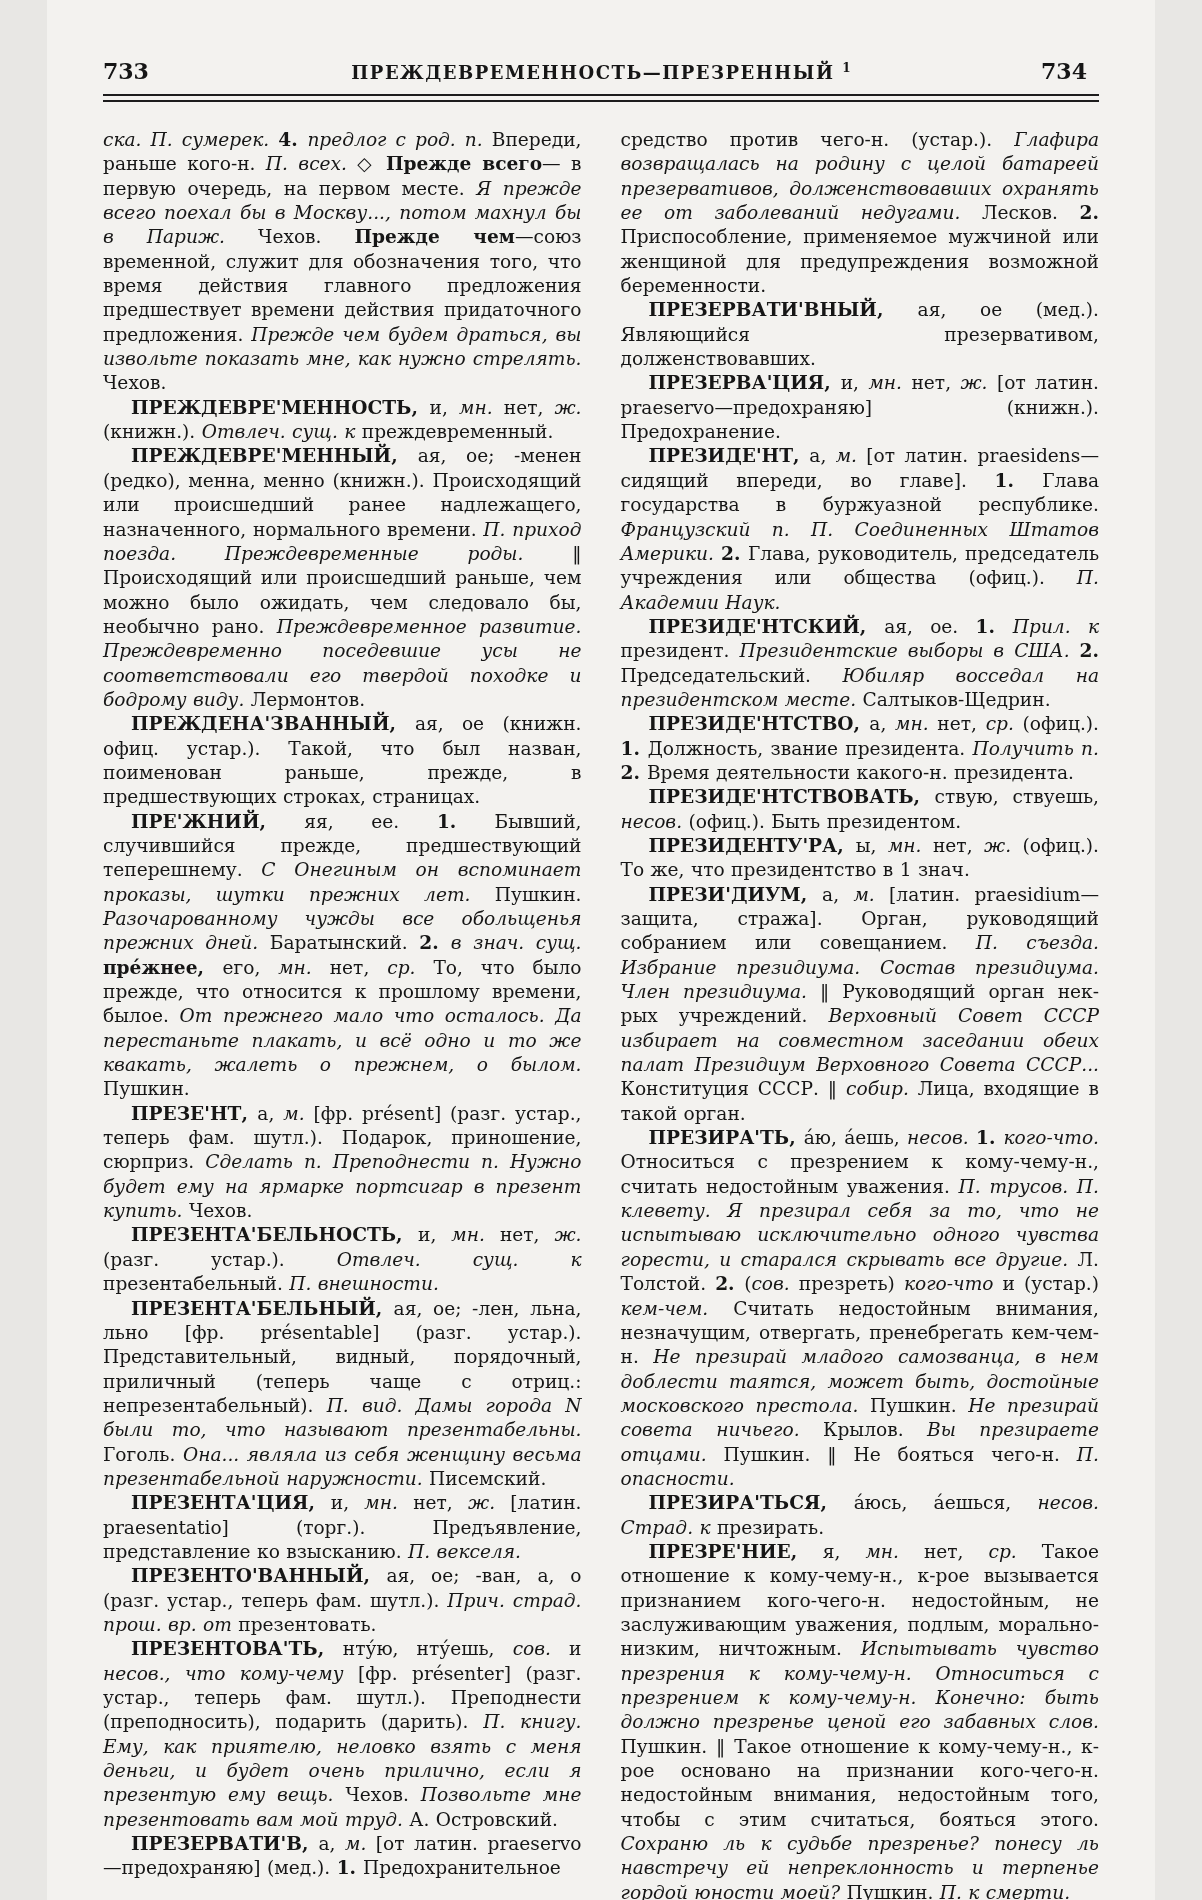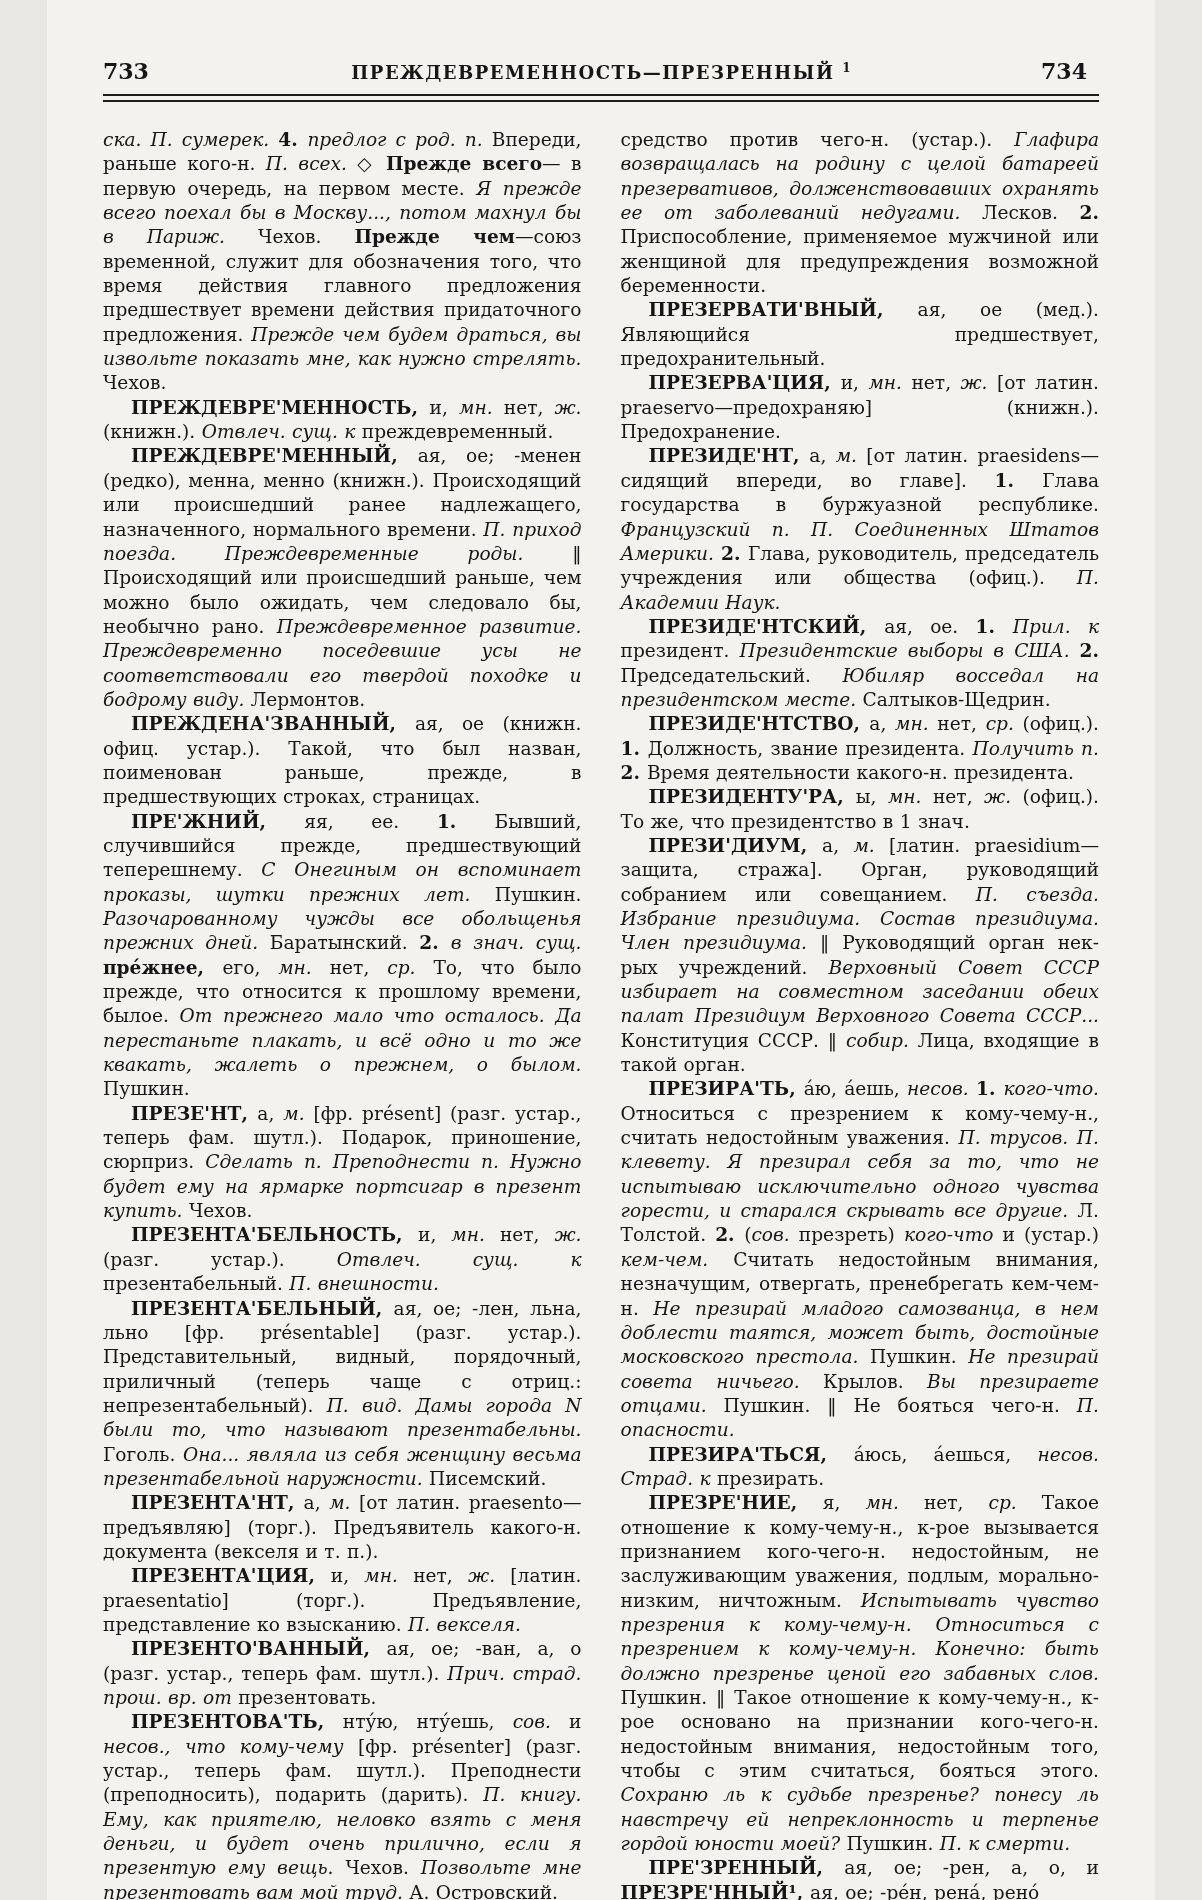--- a/index.html
+++ b/index.html
@@ -62,33 +62,33 @@
   <div class="columns">
     <div class="column">
         <p class="entry continuation"><span class="run-i">ска. П. сумерек. </span><span class="run-b">4. </span><span class="run-i">предлог с род. п. </span><span class="run-r">Впереди, раньше кого-н. </span><span class="run-i">П. всех. </span><span class="run-r">◇ </span><span class="run-b">Прежде всего</span><span class="run-r">— в первую очередь, на первом месте. </span><span class="run-i">Я прежде всего поехал бы в Москву..., потом махнул бы в Париж. </span><span class="run-r">Чехов. </span><span class="run-b">Прежде чем</span><span class="run-r">—союз временной, служит для обозначения того, что время действия главного предложения предшествует времени действия придаточного предложения. </span><span class="run-i">Прежде чем будем драться, вы извольте показать мне, как нужно стрелять. </span><span class="run-r">Чехов.</span></p>
         <p class="entry"><span class="run-b">ПРЕЖДЕВРЕ'МЕННОСТЬ, </span><span class="run-r">и, </span><span class="run-i">мн. </span><span class="run-r">нет, </span><span class="run-i">ж. </span><span class="run-r">(книжн.). </span><span class="run-i">Отвлеч. сущ. к </span><span class="run-r">преждевременный.</span></p>
         <p class="entry"><span class="run-b">ПРЕЖДЕВРЕ'МЕННЫЙ, </span><span class="run-r">ая, ое; -менен (редко), менна, менно (книжн.). Происходящий или происшедший ранее надлежащего, назначенного, нормального времени. </span><span class="run-i">П. приход поезда. Преждевременные роды. </span><span class="run-r">‖ Происходящий или происшедший раньше, чем можно было ожидать, чем следовало бы, необычно рано. </span><span class="run-i">Преждевременное развитие. Преждевременно поседевшие усы не соответствовали его твердой походке и бодрому виду. </span><span class="run-r">Лермонтов.</span></p>
         <p class="entry"><span class="run-b">ПРЕЖДЕНА'ЗВАННЫЙ, </span><span class="run-r">ая, ое (книжн. офиц. устар.). Такой, что был назван, поименован раньше, прежде, в предшествующих строках, страницах.</span></p>
         <p class="entry"><span class="run-b">ПРЕ'ЖНИЙ, </span><span class="run-r">яя, ее. </span><span class="run-b">1. </span><span class="run-r">Бывший, случившийся прежде, предшествующий теперешнему. </span><span class="run-i">С Онегиным он вспоминает проказы, шутки прежних лет. </span><span class="run-r">Пушкин. </span><span class="run-i">Разочарованному чужды все обольщенья прежних дней. </span><span class="run-r">Баратынский. </span><span class="run-b">2. </span><span class="run-i">в знач. сущ. </span><span class="run-b">пре́жнее, </span><span class="run-r">его, </span><span class="run-i">мн. </span><span class="run-r">нет, </span><span class="run-i">ср. </span><span class="run-r">То, что было прежде, что относится к прошлому времени, былое. </span><span class="run-i">От прежнего мало что осталось. Да перестаньте плакать, и всё одно и то же квакать, жалеть о прежнем, о былом. </span><span class="run-r">Пушкин.</span></p>
         <p class="entry"><span class="run-b">ПРЕЗЕ'НТ, </span><span class="run-r">а, </span><span class="run-i">м. </span><span class="run-r">[фр. présent] (разг. устар., теперь фам. шутл.). Подарок, приношение, сюрприз. </span><span class="run-i">Сделать п. Преподнести п. Нужно будет ему на ярмарке портсигар в презент купить. </span><span class="run-r">Чехов.</span></p>
         <p class="entry"><span class="run-b">ПРЕЗЕНТА'БЕЛЬНОСТЬ, </span><span class="run-r">и, </span><span class="run-i">мн. </span><span class="run-r">нет, </span><span class="run-i">ж. </span><span class="run-r">(разг. устар.). </span><span class="run-i">Отвлеч. сущ. к </span><span class="run-r">презентабельный. </span><span class="run-i">П. внешности.</span></p>
         <p class="entry"><span class="run-b">ПРЕЗЕНТА'БЕЛЬНЫЙ, </span><span class="run-r">ая, ое; -лен, льна, льно [фр. présentable] (разг. устар.). Представительный, видный, порядочный, приличный (теперь чаще с отриц.: непрезентабельный). </span><span class="run-i">П. вид. Дамы города N были то, что называют презентабельны. </span><span class="run-r">Гоголь. </span><span class="run-i">Она... являла из себя женщину весьма презентабельной наружности. </span><span class="run-r">Писемский.</span></p>
-        <p class="entry"><span class="run-b">ПРЕЗЕНТА'НТ, </span><span class="run-r">а, </span><span class="run-i">м. </span><span class="run-r">[от латин. praesento—предъявляю] (торг.). Предъявитель какого-н. документа (векселя и т. п.).</span></p>
         <p class="entry"><span class="run-b">ПРЕЗЕНТА'ЦИЯ, </span><span class="run-r">и, </span><span class="run-i">мн. </span><span class="run-r">нет, </span><span class="run-i">ж. </span><span class="run-r">[латин. praesentatio] (торг.). Предъявление, представление ко взысканию. </span><span class="run-i">П. векселя.</span></p>
         <p class="entry"><span class="run-b">ПРЕЗЕНТО'ВАННЫЙ, </span><span class="run-r">ая, ое; -ван, а, о (разг. устар., теперь фам. шутл.). </span><span class="run-i">Прич. страд. прош. вр. от </span><span class="run-r">презентовать.</span></p>
         <p class="entry"><span class="run-b">ПРЕЗЕНТОВА'ТЬ, </span><span class="run-r">нту́ю, нту́ешь, </span><span class="run-i">сов. </span><span class="run-r">и </span><span class="run-i">несов., что кому-чему </span><span class="run-r">[фр. présenter] (разг. устар., теперь фам. шутл.). Преподнести (преподносить), подарить (дарить). </span><span class="run-i">П. книгу. Ему, как приятелю, неловко взять с меня деньги, и будет очень прилично, если я презентую ему вещь. </span><span class="run-r">Чехов. </span><span class="run-i">Позвольте мне презентовать вам мой труд. </span><span class="run-r">А. Островский.</span></p>
         <p class="entry"><span class="run-b">ПРЕЗЕРВАТИ'В, </span><span class="run-r">а, </span><span class="run-i">м. </span><span class="run-r">[от латин. praeservo—предохраняю] (мед.). </span><span class="run-b">1. </span><span class="run-r">Предохранительное</span></p>
       </div>
     <div class="column">
         <p class="entry continuation"><span class="run-r">средство против чего-н. (устар.). </span><span class="run-i">Глафира возвращалась на родину с целой батареей презервативов, долженствовавших охранять ее от заболеваний недугами. </span><span class="run-r">Лесков. </span><span class="run-b">2. </span><span class="run-r">Приспособление, применяемое мужчиной или женщиной для предупреждения возможной беременности.</span></p>
-        <p class="entry"><span class="run-b">ПРЕЗЕРВАТИ'ВНЫЙ, </span><span class="run-r">ая, ое (мед.). Являющийся предшествует, предохранительный.</span></p>
+        <p class="entry"><span class="run-b">ПРЕЗЕРВАТИ'ВНЫЙ, </span><span class="run-r">ая, ое (мед.). Являющийся презервативом, долженствовавших.</span></p>
         <p class="entry"><span class="run-b">ПРЕЗЕРВА'ЦИЯ, </span><span class="run-r">и, </span><span class="run-i">мн. </span><span class="run-r">нет, </span><span class="run-i">ж. </span><span class="run-r">[от латин. praeservo—предохраняю] (книжн.). Предохранение.</span></p>
         <p class="entry"><span class="run-b">ПРЕЗИДЕ'НТ, </span><span class="run-r">а, </span><span class="run-i">м. </span><span class="run-r">[от латин. praesidens—сидящий впереди, во главе]. </span><span class="run-b">1. </span><span class="run-r">Глава государства в буржуазной республике. </span><span class="run-i">Французский п. П. Соединенных Штатов Америки. </span><span class="run-b">2. </span><span class="run-r">Глава, руководитель, председатель учреждения или общества (офиц.). </span><span class="run-i">П. Академии Наук.</span></p>
         <p class="entry"><span class="run-b">ПРЕЗИДЕ'НТСКИЙ, </span><span class="run-r">ая, ое. </span><span class="run-b">1. </span><span class="run-i">Прил. к </span><span class="run-r">президент. </span><span class="run-i">Президентские выборы в США. </span><span class="run-b">2. </span><span class="run-r">Председательский. </span><span class="run-i">Юбиляр восседал на президентском месте. </span><span class="run-r">Салтыков-Щедрин.</span></p>
         <p class="entry"><span class="run-b">ПРЕЗИДЕ'НТСТВО, </span><span class="run-r">а, </span><span class="run-i">мн. </span><span class="run-r">нет, </span><span class="run-i">ср. </span><span class="run-r">(офиц.). </span><span class="run-b">1. </span><span class="run-r">Должность, звание президента. </span><span class="run-i">Получить п. </span><span class="run-b">2. </span><span class="run-r">Время деятельности какого-н. президента.</span></p>
+        <p class="entry"><span class="run-b">ПРЕЗИДЕ'НТСТВОВАТЬ, </span><span class="run-r">ствую, ствуешь, </span><span class="run-i">несов. </span><span class="run-r">(офиц.). Быть президентом.</span></p>
         <p class="entry"><span class="run-b">ПРЕЗИДЕНТУ'РА, </span><span class="run-r">ы, </span><span class="run-i">мн. </span><span class="run-r">нет, </span><span class="run-i">ж. </span><span class="run-r">(офиц.). То же, что президентство в 1 знач.</span></p>
         <p class="entry"><span class="run-b">ПРЕЗИ'ДИУМ, </span><span class="run-r">а, </span><span class="run-i">м. </span><span class="run-r">[латин. praesidium—защита, стража]. Орган, руководящий собранием или совещанием. </span><span class="run-i">П. съезда. Избрание президиума. Состав президиума. Член президиума. </span><span class="run-r">‖ Руководящий орган нек-рых учреждений. </span><span class="run-i">Верховный Совет СССР избирает на совместном заседании обеих палат Президиум Верховного Совета СССР... </span><span class="run-r">Конституция СССР. ‖ </span><span class="run-i">собир. </span><span class="run-r">Лица, входящие в такой орган.</span></p>
         <p class="entry"><span class="run-b">ПРЕЗИРА'ТЬ, </span><span class="run-r">а́ю, а́ешь, </span><span class="run-i">несов. </span><span class="run-b">1. </span><span class="run-i">кого-что. </span><span class="run-r">Относиться с презрением к кому-чему-н., считать недостойным уважения. </span><span class="run-i">П. трусов. П. клевету. Я презирал себя за то, что не испытываю исключительно одного чувства горести, и старался скрывать все другие. </span><span class="run-r">Л. Толстой. </span><span class="run-b">2. </span><span class="run-r">(</span><span class="run-i">сов. </span><span class="run-r">презреть) </span><span class="run-i">кого-что </span><span class="run-r">и (устар.) </span><span class="run-i">кем-чем. </span><span class="run-r">Считать недостойным внимания, незначущим, отвергать, пренебрегать кем-чем-н. </span><span class="run-i">Не презирай младого самозванца, в нем доблести таятся, может быть, достойные московского престола. </span><span class="run-r">Пушкин. </span><span class="run-i">Не презирай совета ничьего. </span><span class="run-r">Крылов. </span><span class="run-i">Вы презираете отцами. </span><span class="run-r">Пушкин. ‖ Не бояться чего-н. </span><span class="run-i">П. опасности.</span></p>
         <p class="entry"><span class="run-b">ПРЕЗИРА'ТЬСЯ, </span><span class="run-r">а́юсь, а́ешься, </span><span class="run-i">несов. Страд. к </span><span class="run-r">презирать.</span></p>
         <p class="entry"><span class="run-b">ПРЕЗРЕ'НИЕ, </span><span class="run-r">я, </span><span class="run-i">мн. </span><span class="run-r">нет, </span><span class="run-i">ср. </span><span class="run-r">Такое отношение к кому-чему-н., к-рое вызывается признанием кого-чего-н. недостойным, не заслуживающим уважения, подлым, морально-низким, ничтожным. </span><span class="run-i">Испытывать чувство презрения к кому-чему-н. Относиться с презрением к кому-чему-н. Конечно: быть должно презренье ценой его забавных слов. </span><span class="run-r">Пушкин. ‖ Такое отношение к кому-чему-н., к-рое основано на признании кого-чего-н. недостойным внимания, недостойным того, чтобы с этим считаться, бояться этого. </span><span class="run-i">Сохраню ль к судьбе презренье? понесу ль навстречу ей непреклонность и терпенье гордой юности моей? </span><span class="run-r">Пушкин. </span><span class="run-i">П. к смерти.</span></p>
         <p class="entry"><span class="run-b">ПРЕ'ЗРЕННЫЙ, </span><span class="run-r">ая, ое; -рен, а, о, и </span><span class="run-b">ПРЕЗРЕ'ННЫЙ¹, </span><span class="run-r">ая, ое; -ре́н, рена́, рено́</span></p>
       </div>
   </div>
 </div>
 

